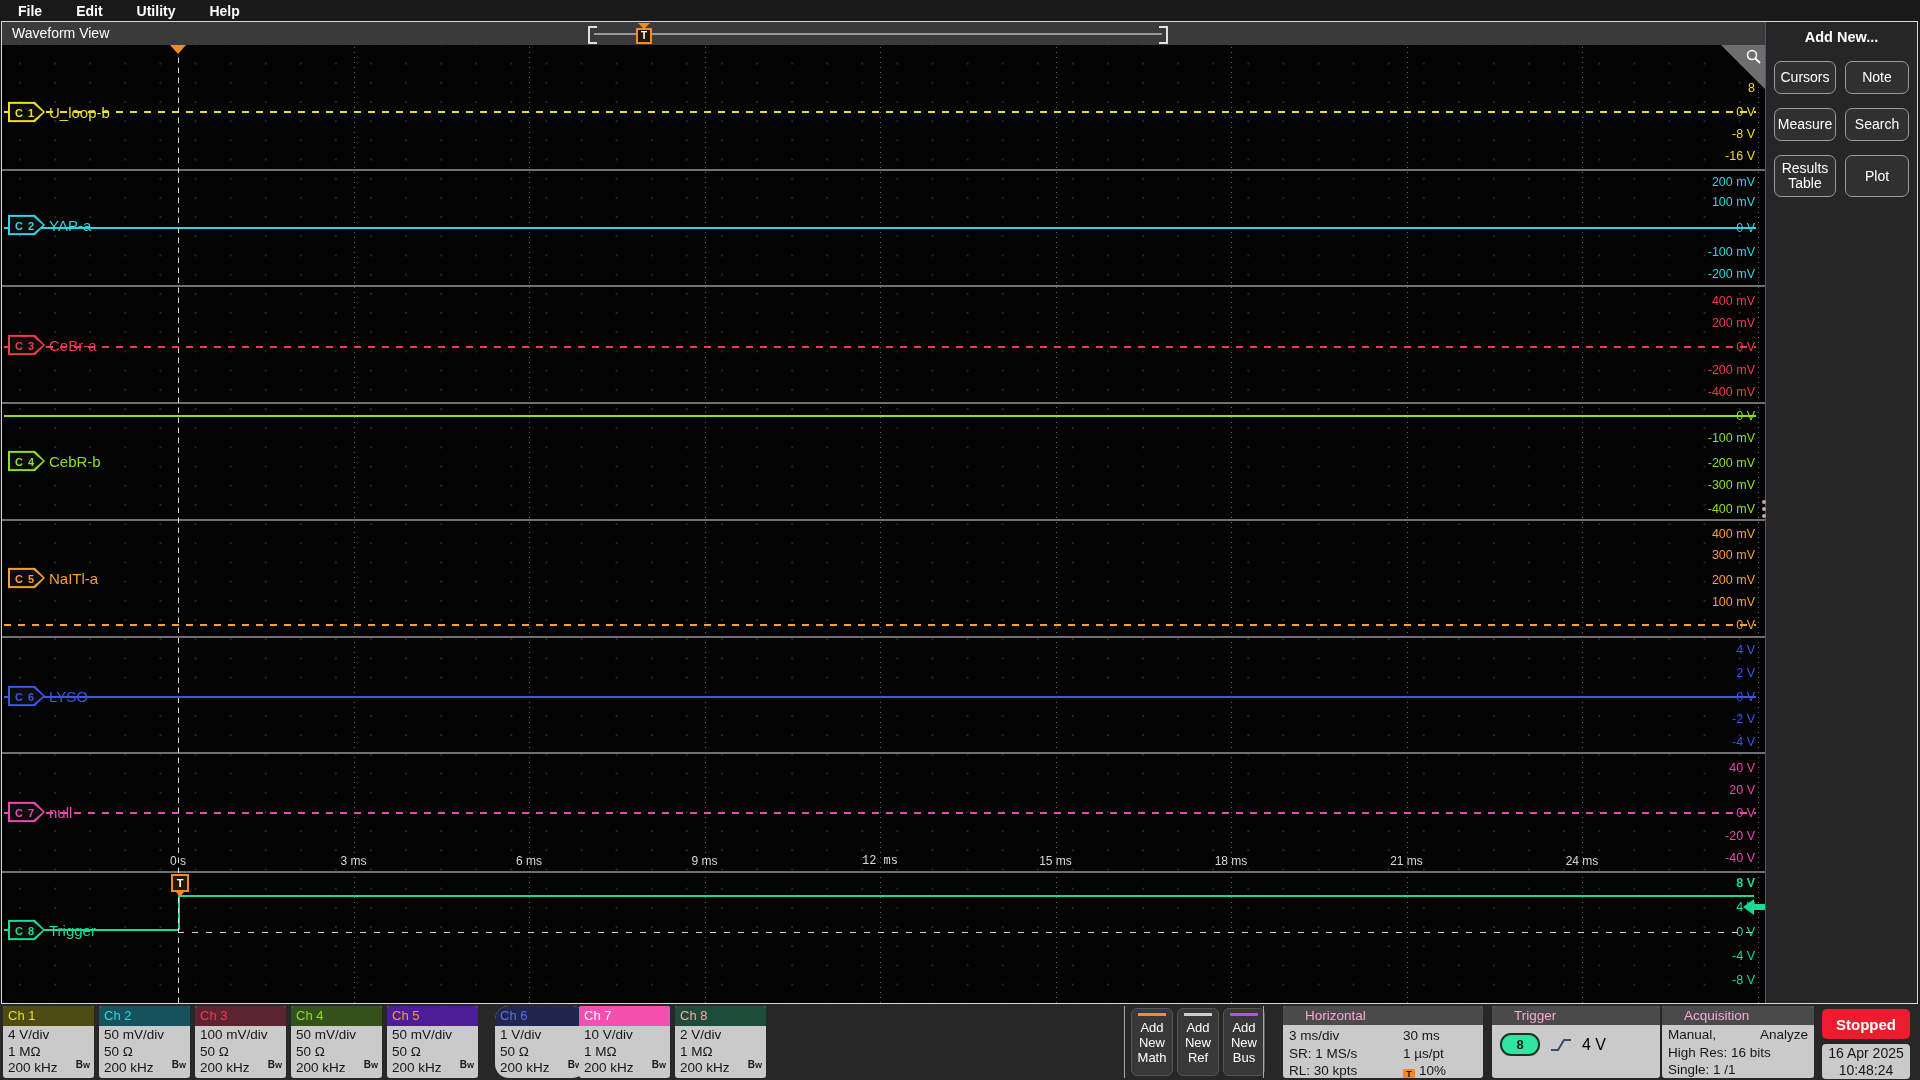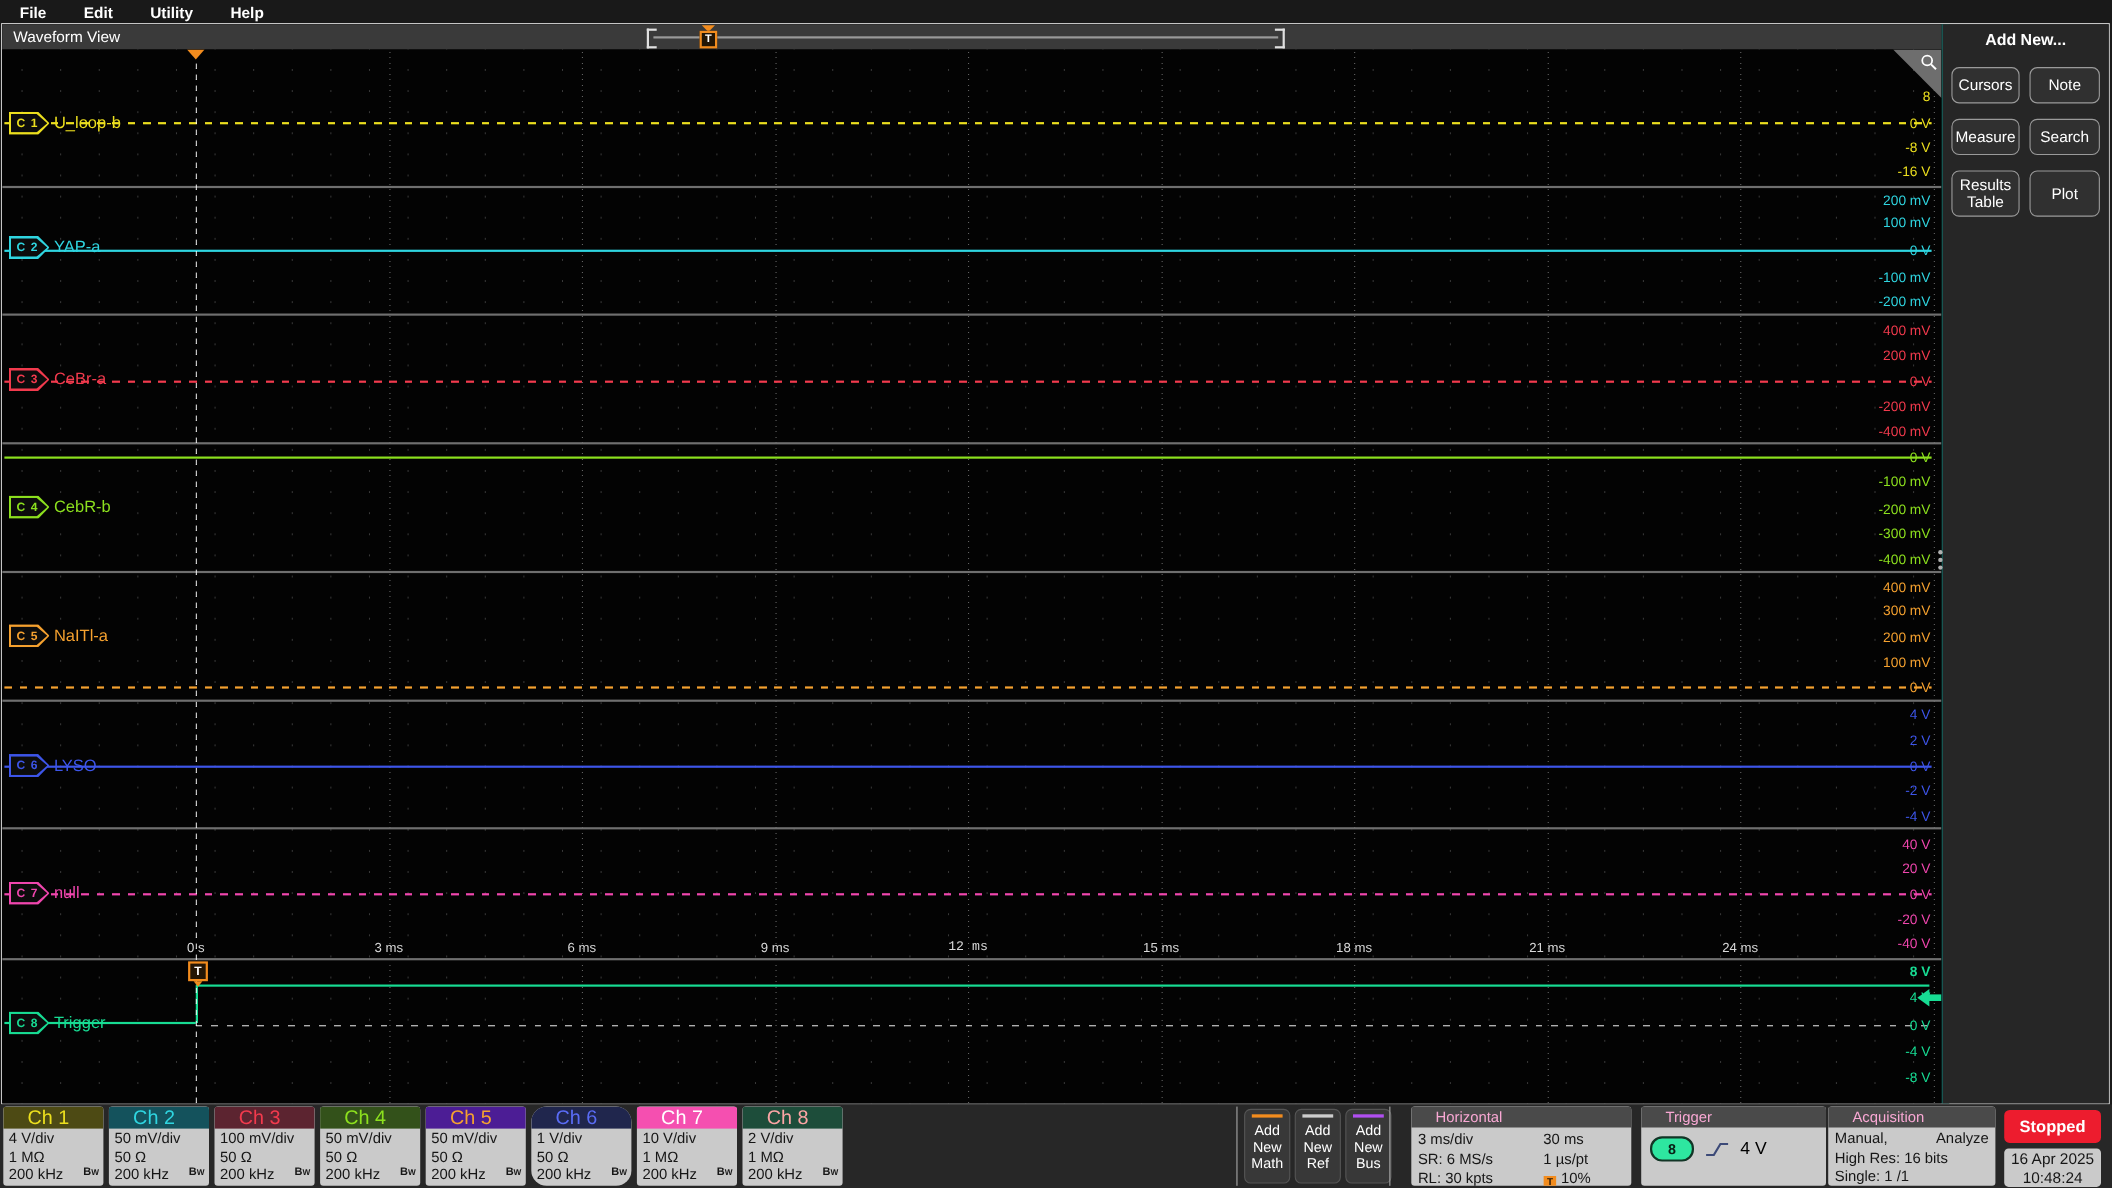--- a/index.html
+++ b/index.html
@@ -56,21 +56,21 @@
   
   #right-panel{position:absolute;left:1764px;top:0;right:0;bottom:0;background:#262626;}
   #addnew-title{color:#fff;font-size:14.5px;font-weight:bold;text-align:center;margin-top:7px;}
   #addnew-grid{display:grid;grid-template-columns:62px 64px;gap:14px 9px;justify-content:center;margin-top:16px;}
   #addnew-grid button{background:#303030;border:1px solid #9a9a9a;border-radius:7px;color:#fff;font-size:14px;
     font-family:"Liberation Sans",sans-serif;height:33px;padding:0;line-height:15px;}
   #addnew-grid button:nth-child(5),#addnew-grid button:nth-child(6){height:42px;}
   
   #bottom-bar{position:absolute;left:0;top:1004px;width:1920px;height:76px;background:#272727;}
   .badge{position:absolute;top:2px;width:91px;height:72px;background:#cacaca;border-radius:3px;overflow:hidden;}
-  .badge-h{height:20px;font-size:18px;padding-left:22px;line-height:20px;}
+  .badge-h{height:20px;font-size:13px;padding-left:5px;line-height:20px;}
   .badge-b{padding:1px 5px 0 5px;color:#161616;font-size:13.5px;line-height:16.5px;position:relative;}
   .bw{position:absolute;right:4px;bottom:2px;color:#161616;font-size:10px;font-weight:bold;}
   .bw span{font-size:7.5px;}
   .vsep{position:absolute;top:2px;width:1px;height:72px;background:#a8a8a8;}
   .mrb{position:absolute;top:4px;width:40px;height:66px;background:#383838;border:1px solid #555;border-radius:6px;
     color:#fff;font-size:13px;text-align:center;line-height:15px;}
   .mrb .bar{width:28px;height:3px;margin:4px auto 4px auto;}
   .panel{position:absolute;top:2px;height:72px;background:#cacaca;border-radius:3px;overflow:hidden;}
   .panel-h{height:19px;background:#4a4a4a;color:#f9a8d4;font-size:13.5px;line-height:19px;padding-left:22px;}
   .panel-b{position:relative;color:#161616;font-size:13.5px;line-height:17.5px;padding:1px 6px;}
@@ -312,21 +312,21 @@
         </div>
         <div class="badge" style="left: 387px;">
           <div class="badge-h" style="background: #4c1d95; color: rgb(245, 161, 47);">Ch 5</div>
           <div class="badge-b">
             <div>50 mV/div</div>
             <div>50 Ω</div>
             <div>200 kHz</div>
             <div class="bw">B<span>W</span></div>
           </div>
         </div>
-        <div class="badge" style="left: 483px; border-radius: 14px;">
+        <div class="badge" style="left: 495px; border-radius: 14px;">
           <div class="badge-h" style="background: rgb(32, 38, 77); color: rgb(90, 108, 245);">Ch 6</div>
           <div class="badge-b">
             <div>1 V/div</div>
             <div>50 Ω</div>
             <div>200 kHz</div>
             <div class="bw">B<span>W</span></div>
           </div>
         </div>
         <div class="badge" style="left: 579px;">
           <div class="badge-h" style="background: rgb(245, 79, 176); color: rgb(255, 255, 255);">Ch 7</div>
@@ -368,21 +368,21 @@
           <div>Bus</div>
         </div>
       </div>
     <div class="vsep" style="left:1263px"></div>
 
     <div class="panel" id="horiz-panel" style="left:1283px;width:200px">
       <div class="panel-h">Horizontal</div>
       <div class="panel-b" style="height:53px">
         <div class="pcol" id="hcol1" style="left:6px">
             <div>3 ms/div</div>
-            <div>SR: 6 MS/s</div>
+            <div>SR: 1 MS/s</div>
             <div>RL: 30 kpts</div>
           </div>
         <div class="pcol" id="hcol2" style="left:120px">
             <div>30 ms</div>
             <div>1 µs/pt</div>
             <div><div class="flag">T</div>10%</div>
           </div>
       </div>
     </div>
 

